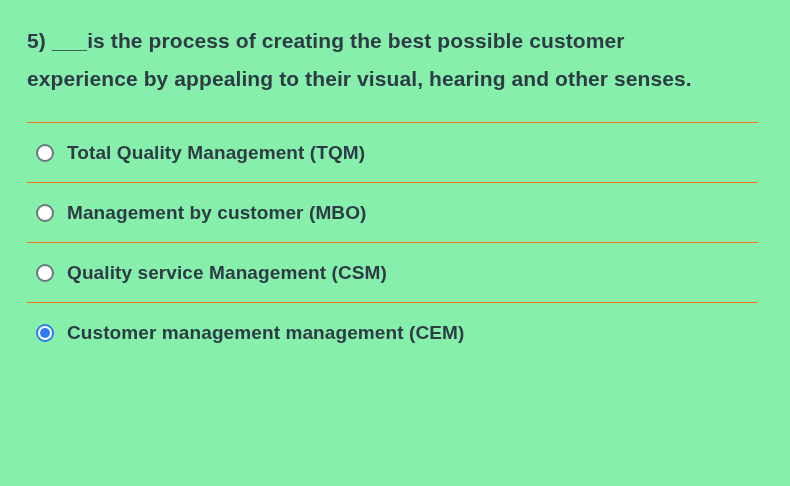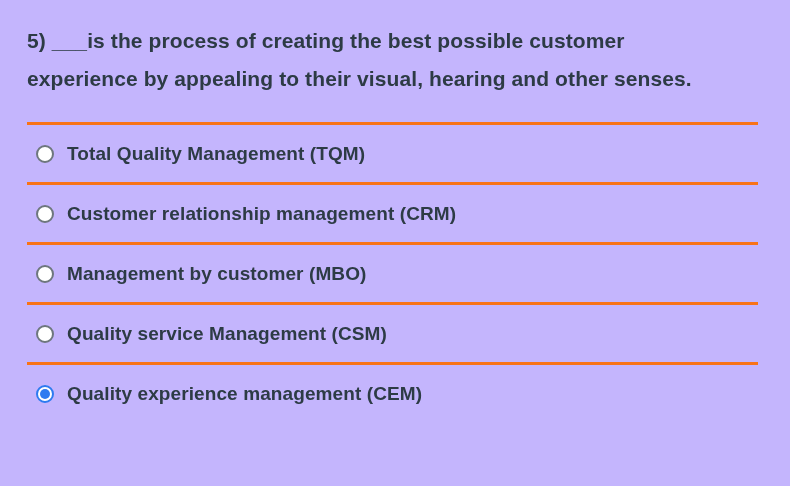--- a/index.html
+++ b/index.html
@@ -3,40 +3,40 @@
 <meta charset="utf-8">
 <style>
   * { margin: 0; padding: 0; box-sizing: border-box; }
   html, body {
     background: #ffffff;
     font-family: "Liberation Sans", "DejaVu Sans", sans-serif;
   }
   .page {
     width: 790px;
     min-height: 486px;
-    background: #c4b5fd;
+    background: #86efac;
     padding: 22px 32px 15px 27px;
   }
   .question-text {
     max-width: 700px;
     font-size: 21px;
     line-height: 38px;
     font-weight: 700;
     color: #2D3B45;
     letter-spacing: 0.1px;
     margin-bottom: 24px;
   }
   .options {
     margin-top: 18px;
   }
   .option-row {
     display: flex;
     align-items: center;
     height: 60px;
-    border-top: 3px solid #f97316;
+    border-top: 1px solid #f97316;
     cursor: pointer;
   }
   .radio {
     flex: 0 0 auto;
     width: 18px;
     height: 18px;
     margin-left: 9px;
     margin-right: 13px;
     border: 2px solid #6E777E;
     border-radius: 50%;
@@ -67,34 +67,30 @@
 
   <div class="question-text">5) ___is the process of creating the best possible customer experience by appealing to their visual, hearing and other senses.</div>
 
   <div class="options">
 
     <div class="option-row">
       <span class="radio"></span>
       <span class="option-label">Total Quality Management (TQM)</span>
     </div>
 
-    <div class="option-row">
-      <span class="radio"></span>
-      <span class="option-label">Customer relationship management (CRM)</span>
-    </div>
 
     <div class="option-row">
       <span class="radio"></span>
       <span class="option-label">Management by customer (MBO)</span>
     </div>
 
     <div class="option-row">
       <span class="radio"></span>
       <span class="option-label">Quality service Management (CSM)</span>
     </div>
 
     <div class="option-row">
       <span class="radio selected"></span>
-      <span class="option-label">Quality experience management (CEM)</span>
+      <span class="option-label">Customer management management (CEM)</span>
     </div>
 
   </div>
 </div>
 
 </body></html>

